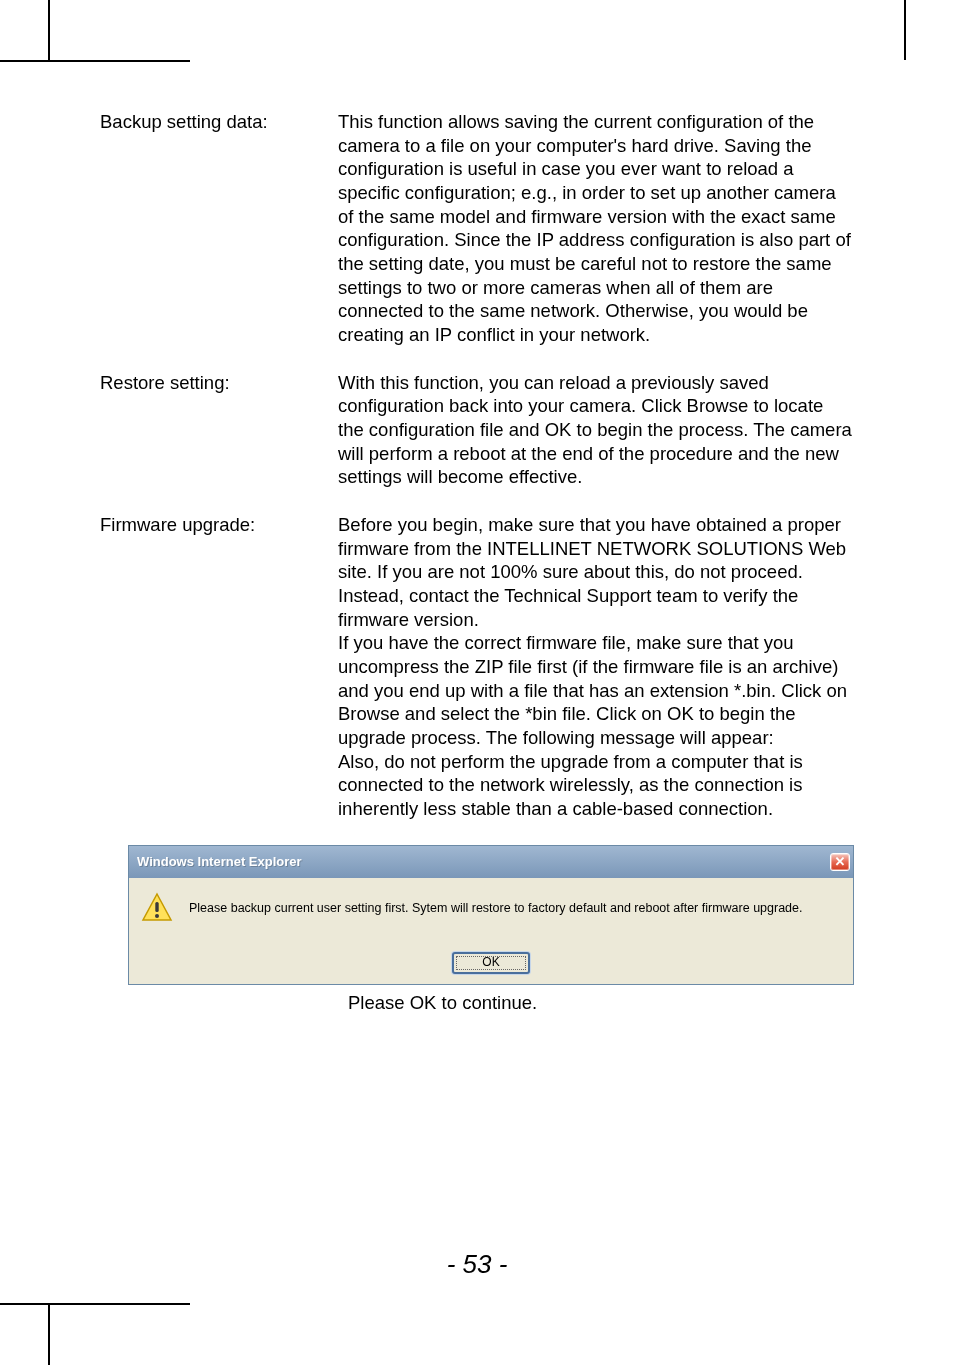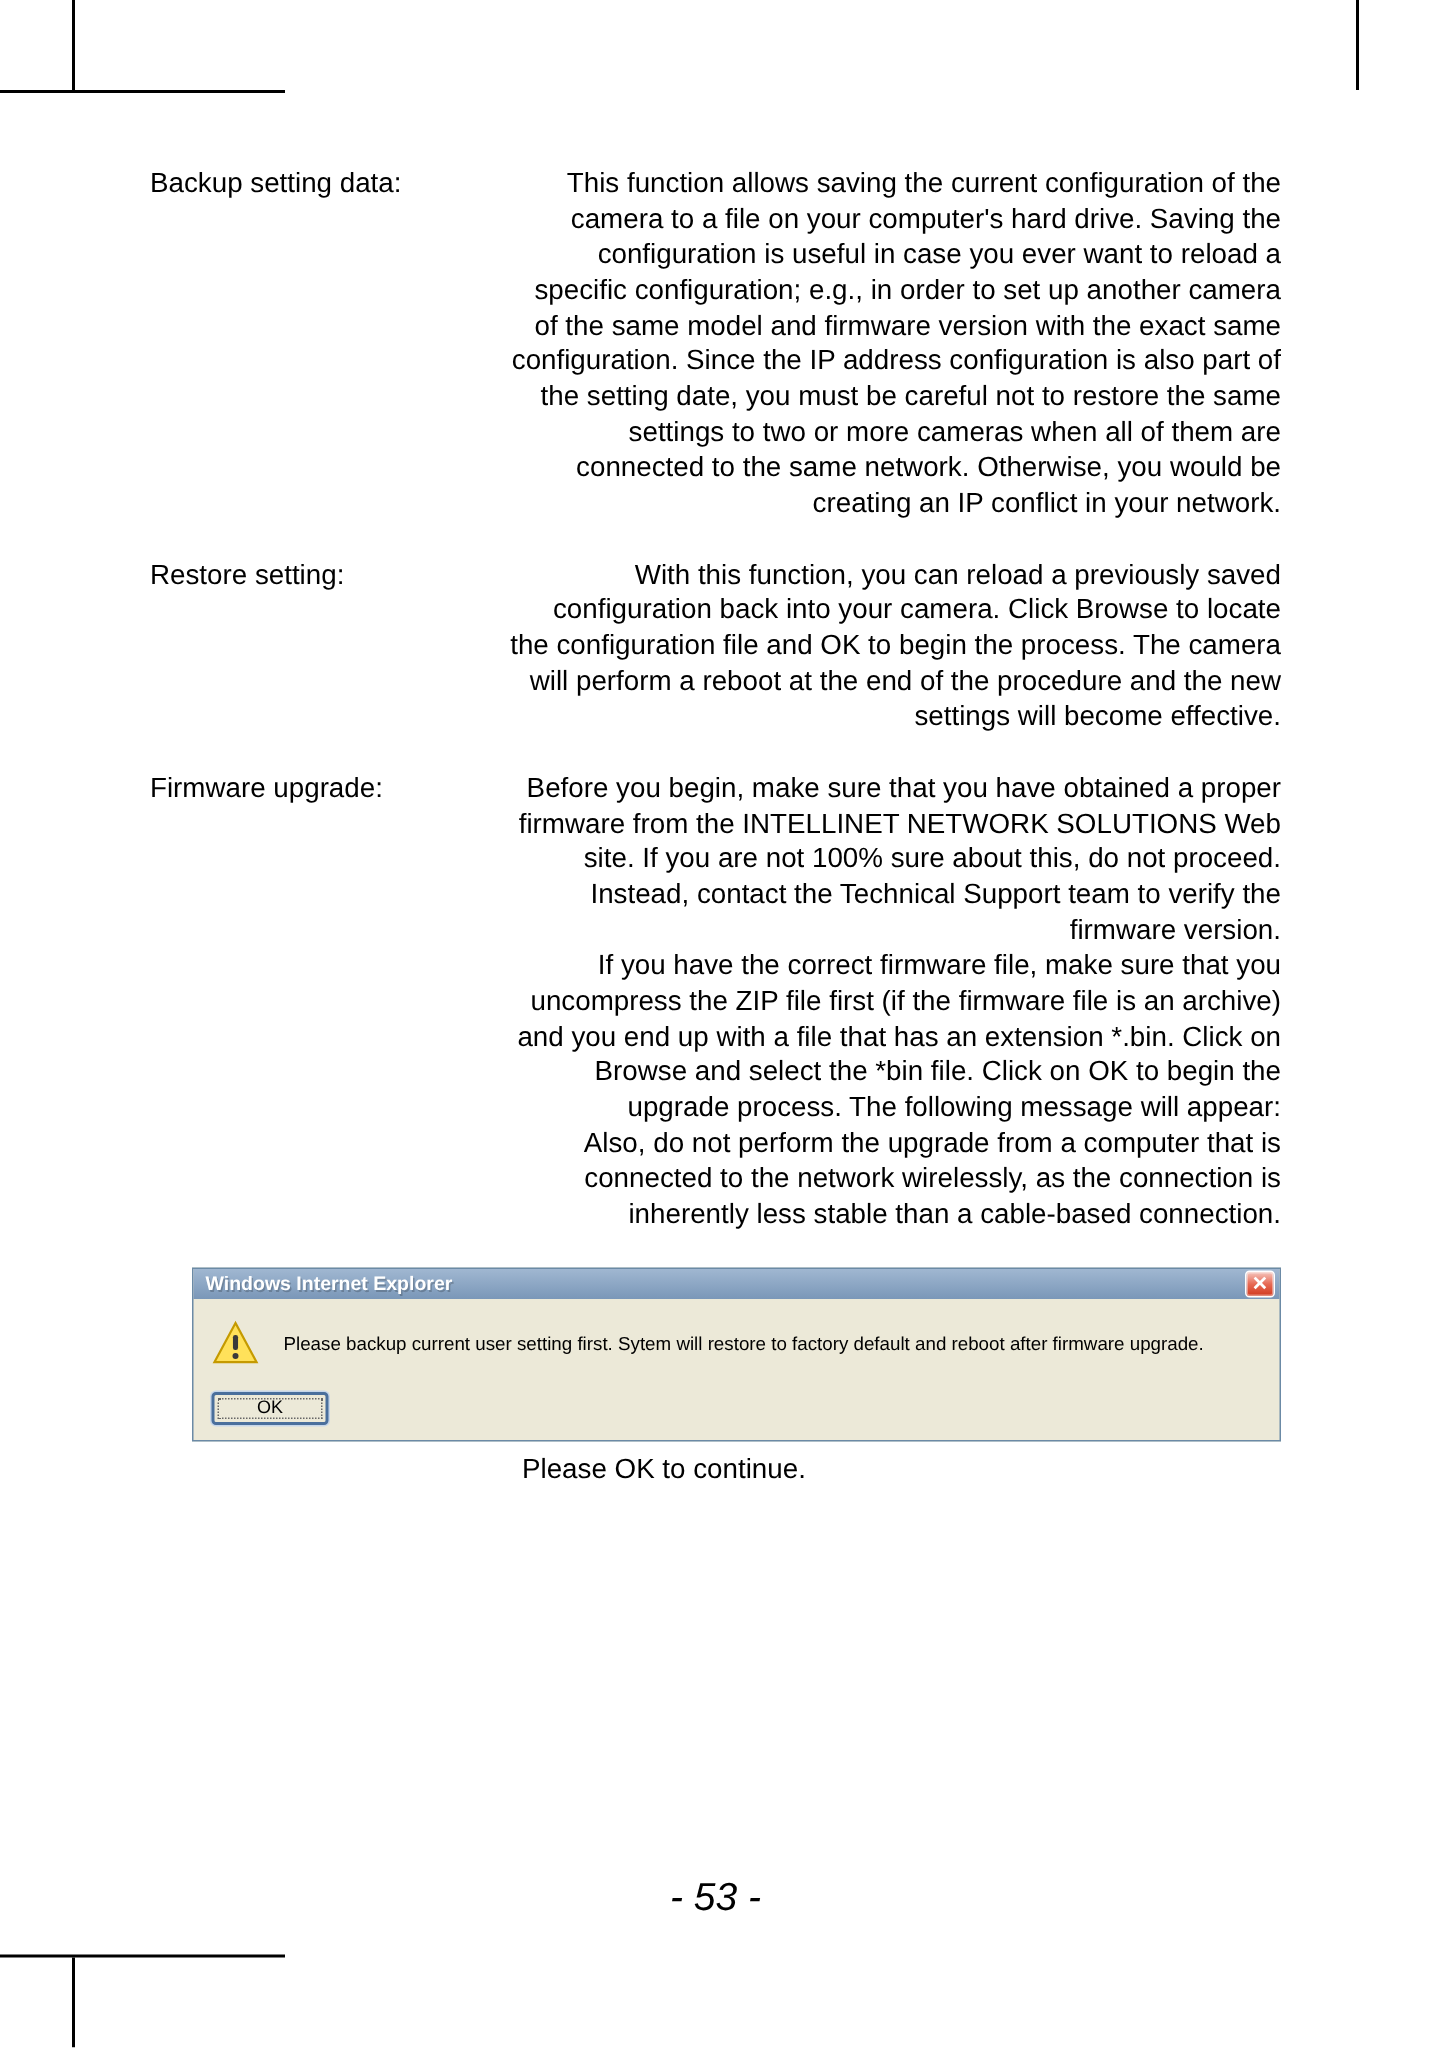--- a/index.html
+++ b/index.html
@@ -22,33 +22,33 @@
     left: 100px;
     right: 100px;
     bottom: 80px;
     font-size: 18.5px;
     color: #000;
     line-height: 1.28;
   }
   .section { display: flex; margin-bottom: 24px; gap: 18px; }
   .label-col { width: 220px; flex-shrink: 0; }
   .text-col { flex: 1; }
-  .para { margin-bottom: 0; text-align: right; }
+  .para { margin-bottom: 0; }
 
   .dialog {
     margin-left: 28px;
     margin-right: 0;
     margin-top: 18px;
     border: 1px solid #6b8aa6;
     background: #ece9d8;
     font-family: Tahoma, sans-serif;
   }
   .dlg-title {
     background: linear-gradient(to bottom, #a0b7d1 0%, #7a97b8 100%);
-    height: 20px;
+    height: 32px;
     display: flex;
     align-items: center;
     justify-content: space-between;
     padding: 0 3px 0 8px;
   }
   .dlg-title-text {
     color: #fff;
     font-weight: bold;
     font-size: 13px;
     text-shadow: 1px 1px 0 rgba(0,0,0,0.2);
@@ -65,21 +65,21 @@
     box-shadow: inset 0 0 0 1px rgba(255,255,255,0.4);
   }
   .dlg-body {
     padding: 14px 12px 10px 12px;
   }
   .dlg-row { display: flex; align-items: center; gap: 16px; }
   .warn-icon {
     width: 32px; height: 32px; flex-shrink:0;
   }
   .dlg-msg { font-size: 12.5px; color: #000; }
-  .dlg-btn-row { display:flex; margin-top: 16px; }
+  .dlg-btn-row { display:flex; justify-content:center; margin-top: 28px; }
   .ok-btn {
     min-width: 78px; height: 22px;
     background: #ece9d8;
     border: 2px solid #4a6f9c;
     border-radius: 3px;
     font-size: 12px;
     display:flex; align-items:center; justify-content:center;
     outline: 1px dotted #666;
     outline-offset: -5px;
     box-shadow: 0 0 0 1px #c6d6e9;

